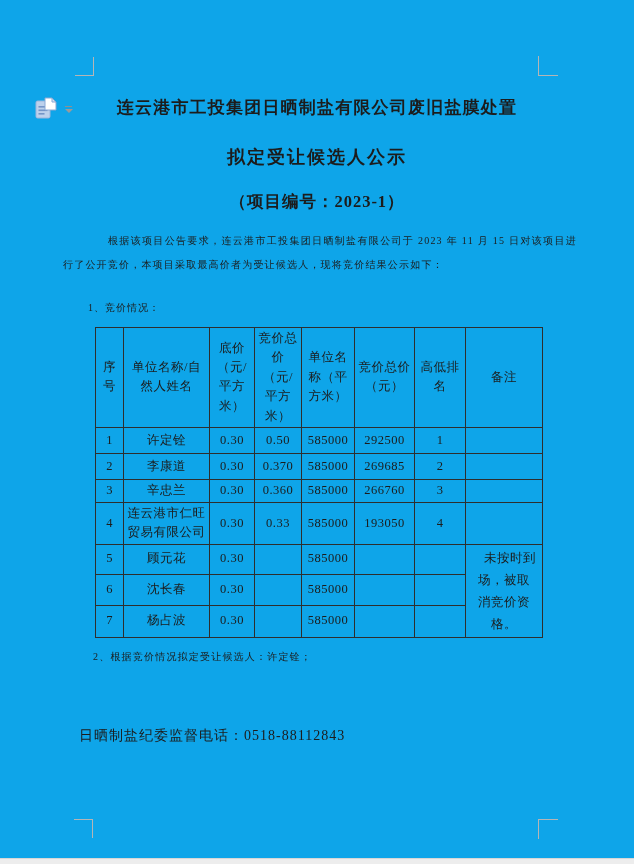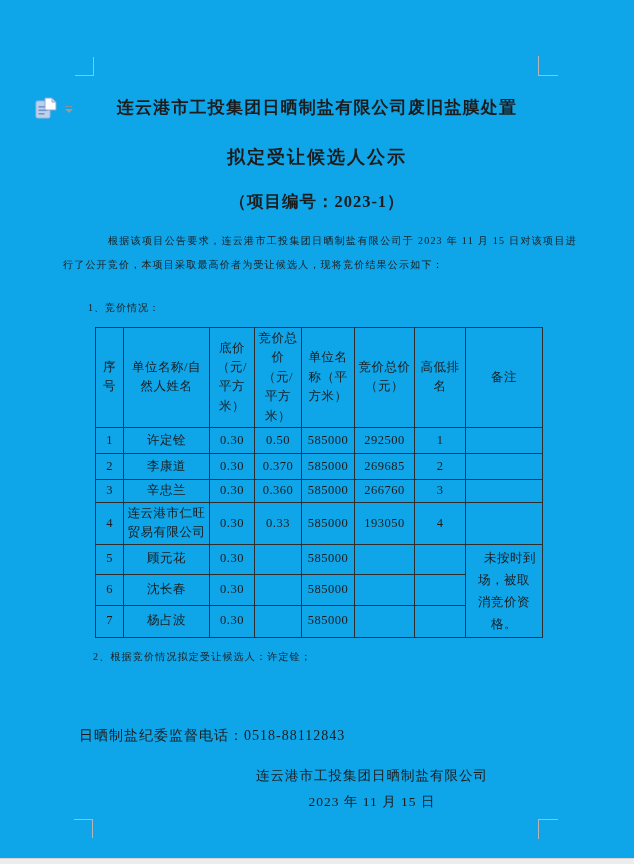--- a/index.html
+++ b/index.html
@@ -187,19 +187,15 @@
         <td></td>
         <td></td>
       </tr>
     </tbody>
   </table>
 
   <p class="para p2">2、根据竞价情况拟定受让候选人：许定铨；</p>
 
   <div class="contact c1">日晒制盐纪委监督电话：0518-88112843</div>
 
-  <div class="sig">
-    <div>连云港市工投集团日晒制盐有限公司</div>
-    <div>2023 年 11 月 15 日</div>
-  </div>
 
   <div class="page-edge"></div>
 </div>
 
 </body></html>

